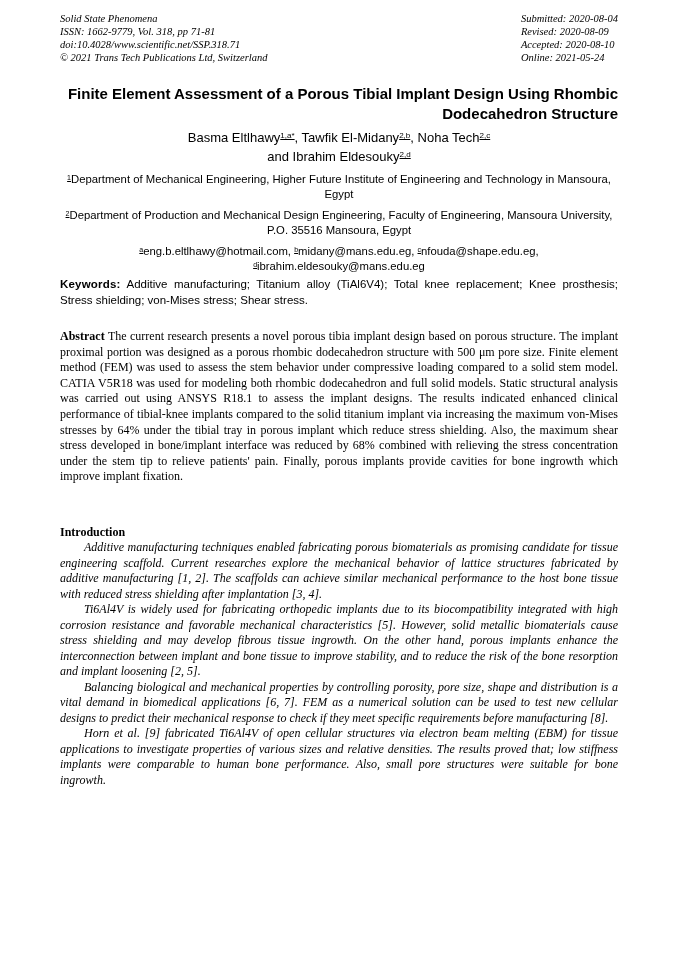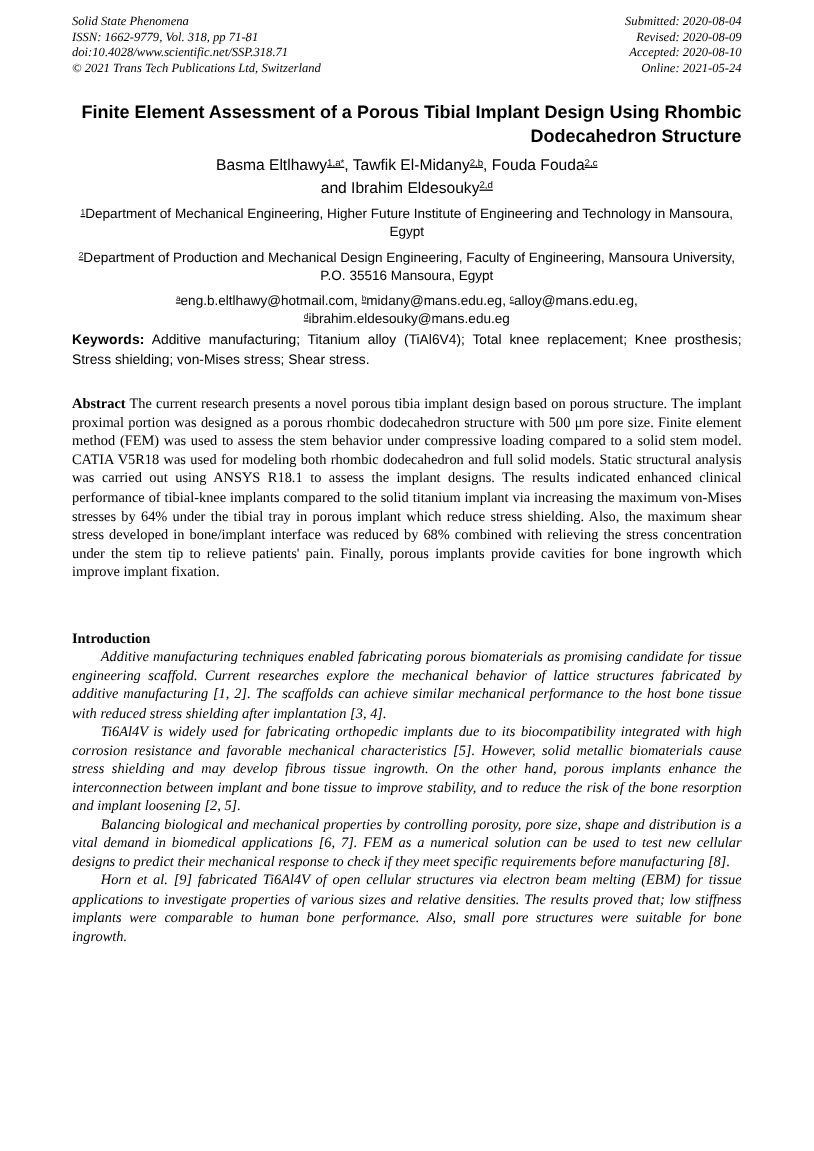--- a/index.html
+++ b/index.html
@@ -14,21 +14,21 @@
     width: 678px; height: 889px;
     padding: 12px 60px 0 60px;
     background: #fff;
   }
   
   .journal-header {
     display: flex; justify-content: space-between;
     font-style: italic;
     font-size: 10.5px; line-height: 13px;
   }
-  .journal-header .hdr-right { text-align: right; }
+  .journal-header .hdr-right { text-align: left; }
   
   .paper-title {
     margin-top: 20px;
     text-align: right;
     font-family: "Liberation Sans", "DejaVu Sans", sans-serif;
     font-weight: bold;
     font-size: 15px; line-height: 20px;
   }
   .authors {
     margin-top: 4px;
@@ -94,30 +94,30 @@
       <div>Submitted: 2020-08-04</div>
       <div>Revised: 2020-08-09</div>
       <div>Accepted: 2020-08-10</div>
       <div>Online: 2021-05-24</div>
     </div>
   </div>
 
   <h1 class="paper-title" style="margin-bottom:0;">Finite Element Assessment of a Porous Tibial Implant Design Using Rhombic Dodecahedron Structure</h1>
 
   <div class="authors">
-    <div><span>Basma Eltlhawy</span><sup class="s">1,a*</sup><span>, Tawfik El-Midany</span><sup class="s">2,b</sup><span>, Fouda Fouda</span><sup class="s">2,c</sup></div>
+    <div><span>Basma Eltlhawy</span><sup class="s">1,a*</sup><span>, Tawfik El-Midany</span><sup class="s">2,b</sup><span>, Noha Tech</span><sup class="s">2,c</sup></div>
     <div><span>and Ibrahim Eldesouky</span><sup class="s">2,d</sup></div>
   </div>
 
   <div class="affil"><sup class="s">1</sup><span>Department of Mechanical Engineering, Higher Future Institute of Engineering and Technology in Mansoura, Egypt</span></div>
 
   <div class="affil"><sup class="s">2</sup><span>Department of Production and Mechanical Design Engineering, Faculty of Engineering, Mansoura University, P.O. 35516 Mansoura, Egypt</span></div>
 
   <div class="emails">
-    <div><sup class="s">a</sup><span>eng.b.eltlhawy@hotmail.com, </span><sup class="s">b</sup><span>midany@mans.edu.eg, </span><sup class="s">c</sup><span>alloy@mans.edu.eg,</span></div>
+    <div><sup class="s">a</sup><span>eng.b.eltlhawy@hotmail.com, </span><sup class="s">b</sup><span>midany@mans.edu.eg, </span><sup class="s">c</sup><span>nfouda@shape.edu.eg,</span></div>
     <div><sup class="s">d</sup><span>ibrahim.eldesouky@mans.edu.eg</span></div>
   </div>
 
   <p class="keywords" style="margin-bottom:0;"><b>Keywords:</b><span> Additive manufacturing; Titanium alloy (TiAl6V4); Total knee replacement; Knee prosthesis; Stress shielding; von-Mises stress; Shear stress.</span></p>
 
   <p class="abstract" style="margin-bottom:0;"><b>Abstract</b><span> The current research presents a novel porous tibia implant design based on porous structure. The implant proximal portion was designed as a porous rhombic dodecahedron structure with 500 μm pore size. Finite element method (FEM) was used to assess the stem behavior under compressive loading compared to a solid stem model. CATIA V5R18 was used for modeling both rhombic dodecahedron and full solid models. Static structural analysis was carried out using ANSYS R18.1 to assess the implant designs. The results indicated enhanced clinical performance of tibial-knee implants compared to the solid titanium implant via increasing the maximum von-Mises stresses by 64% under the tibial tray in porous implant which reduce stress shielding. Also, the maximum shear stress developed in bone/implant interface was reduced by 68% combined with relieving the stress concentration under the stem tip to relieve patients' pain. Finally, porous implants provide cavities for bone ingrowth which improve implant fixation.</span></p>
 
   <div class="section-heading">Introduction</div>
 
   <p class="body-para">Additive manufacturing techniques enabled fabricating porous biomaterials as promising candidate for tissue engineering scaffold. Current researches explore the mechanical behavior of lattice structures fabricated by additive manufacturing [1, 2]. The scaffolds can achieve similar mechanical performance to the host bone tissue with reduced stress shielding after implantation [3, 4].</p>

